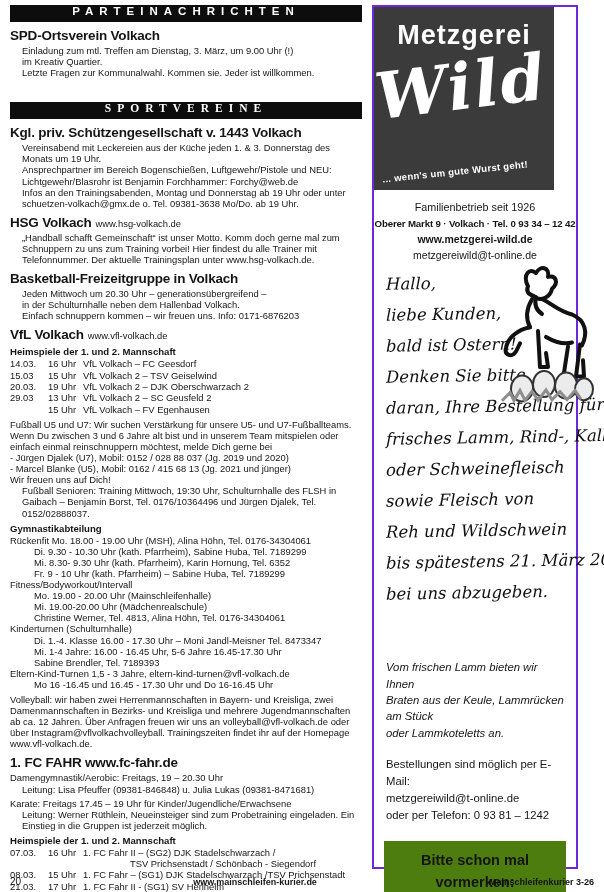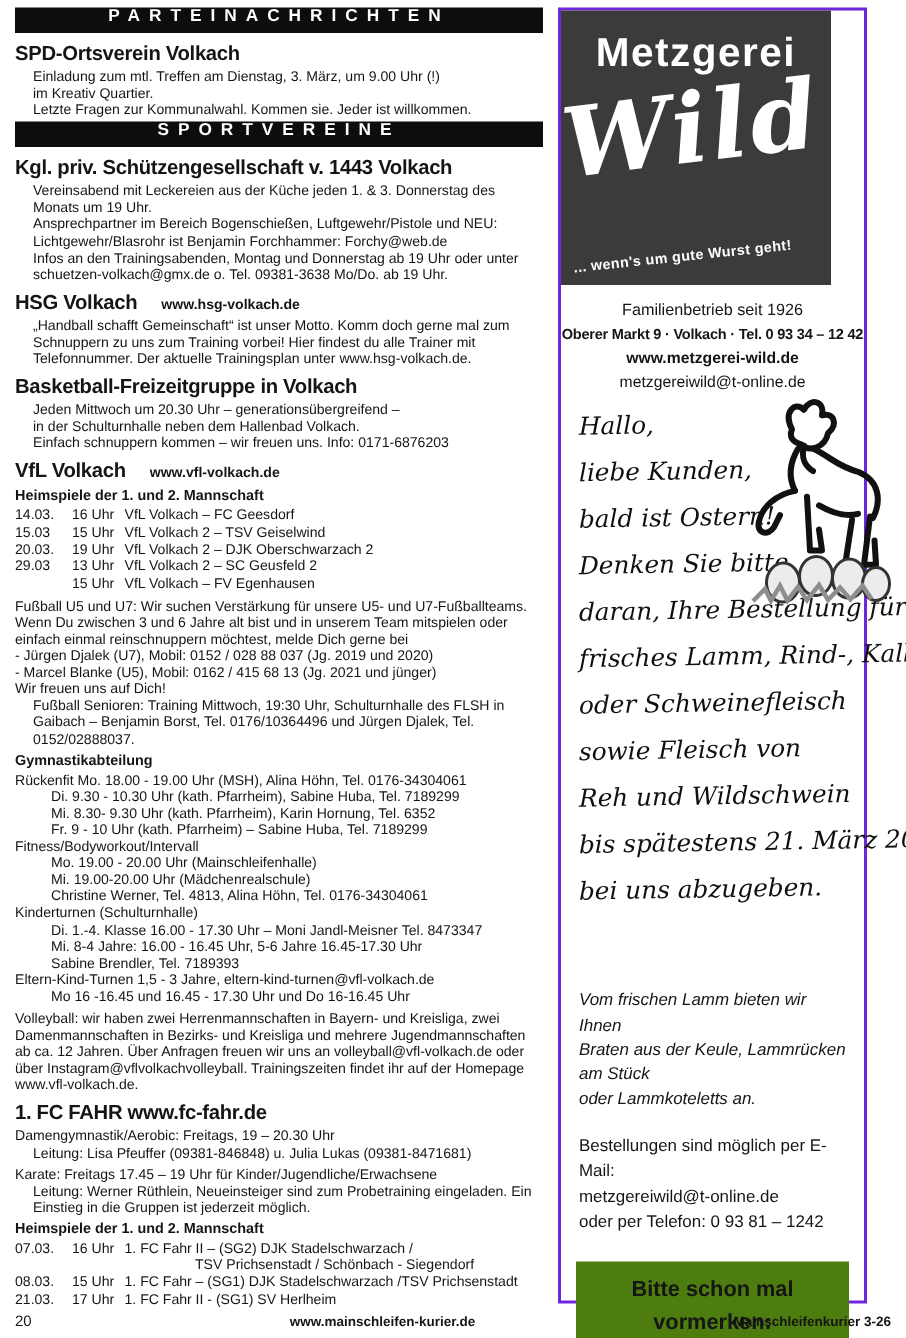--- a/index.html
+++ b/index.html
@@ -2,23 +2,23 @@
 <html><head>
 <meta charset="utf-8">
 <style>
   html,body{margin:0;padding:0;background:#888;}
   .page{position:relative;width:604px;height:892px;background:#fff;margin:0 auto;
         font-family:"Liberation Sans",sans-serif;color:#151515;overflow:hidden;}
   
   .left-col{position:absolute;left:10px;top:5px;width:352px;}
   .banner{background:#0d0d0d;color:#fff;font-weight:bold;font-size:11.5px;
           letter-spacing:6px;text-align:center;padding:0 0 5px;margin:0 0 5px 0;}
-  .banner.mt{margin-top:3px;}
+  .banner.mt{margin-top:24px;font-family:Liberation Serif, serif;}
   h2.sec{font-size:13.5px;font-weight:bold;margin:6px 0 2px 0;letter-spacing:-0.2px;}
-  .urlsm{font-weight:bold;font-size:9.4px;margin-left:16px;letter-spacing:0;}
+  .urlsm{font-weight:normal;font-size:9.4px;margin-left:4px;letter-spacing:0;}
   .txt{font-size:9.4px;line-height:1.18;}
   .para{margin:0 0 3px 12px;}
   .b{font-weight:normal;}
   .ind{margin-left:24px;}
   .subhead{font-size:9.6px;font-weight:bold;margin:4px 0 1px 0;}
   .game-row{display:flex;font-size:9.4px;line-height:1.2;}
   .g-date{width:38px;flex:none;}
   .g-time{width:35px;flex:none;}
   .g-cont{margin-left:120px;}
   
@@ -128,21 +128,21 @@
       <div class="txt"><span class="b">Rückenfit</span><span>  Mo. 18.00 - 19.00 Uhr (MSH), Alina Höhn, Tel. 0176-34304061</span></div>
       <div class="txt ind">Di. 9.30 - 10.30 Uhr (kath. Pfarrheim), Sabine Huba, Tel. 7189299</div>
       <div class="txt ind">Mi. 8.30- 9.30 Uhr (kath. Pfarrheim), Karin Hornung, Tel. 6352</div>
       <div class="txt ind">Fr. 9 - 10 Uhr (kath. Pfarrheim) – Sabine Huba, Tel. 7189299</div>
       <div class="txt"><span class="b">Fitness/Bodyworkout/Intervall</span><span></span></div>
       <div class="txt ind">Mo. 19.00 - 20.00 Uhr (Mainschleifenhalle)</div>
       <div class="txt ind">Mi. 19.00-20.00 Uhr (Mädchenrealschule)</div>
       <div class="txt ind">Christine Werner, Tel. 4813, Alina Höhn, Tel. 0176-34304061</div>
       <div class="txt"><span class="b">Kinderturnen</span><span> (Schulturnhalle)</span></div>
       <div class="txt ind">Di. 1.-4. Klasse 16.00 - 17.30 Uhr – Moni Jandl-Meisner Tel. 8473347</div>
-      <div class="txt ind">Mi. 8-4 Jahre: 16.00 - 16.45 Uhr, 5-6 Jahre 16.45-17.30 Uhr</div>
+      <div class="txt ind">Mi. 1-4 Jahre: 16.00 - 16.45 Uhr, 5-6 Jahre 16.45-17.30 Uhr</div>
       <div class="txt ind">Sabine Brendler, Tel. 7189393</div>
       <div class="txt"><span class="b">Eltern-Kind-Turnen</span><span> 1,5 - 3 Jahre, eltern-kind-turnen@vfl-volkach.de</span></div>
       <div class="txt ind">Mo 16 -16.45 und 16.45 - 17.30 Uhr und Do 16-16.45 Uhr</div>
     </div>
 
     <div class="txt" style="margin-top:4px;"><span class="b">Volleyball:</span><span> wir haben zwei Herrenmannschaften in Bayern- und Kreisliga, zwei Damenmannschaften in Bezirks- und Kreisliga und mehrere Jugendmannschaften ab ca. 12 Jahren. Über Anfragen freuen wir uns an volleyball@vfl-volkach.de oder über Instagram@vflvolkachvolleyball. </span><span class="b">Trainingszeiten findet ihr auf der Homepage www.vfl-volkach.de.</span></div>
 
     <h2 class="sec">1. FC FAHR www.fc-fahr.de</h2>
     <div class="txt"><span class="b">Damengymnastik/Aerobic:</span><span> Freitags, 19 – 20.30 Uhr</span></div>
     <div class="txt para">Leitung: Lisa Pfeuffer (09381-846848) u. Julia Lukas (09381-8471681)</div>

